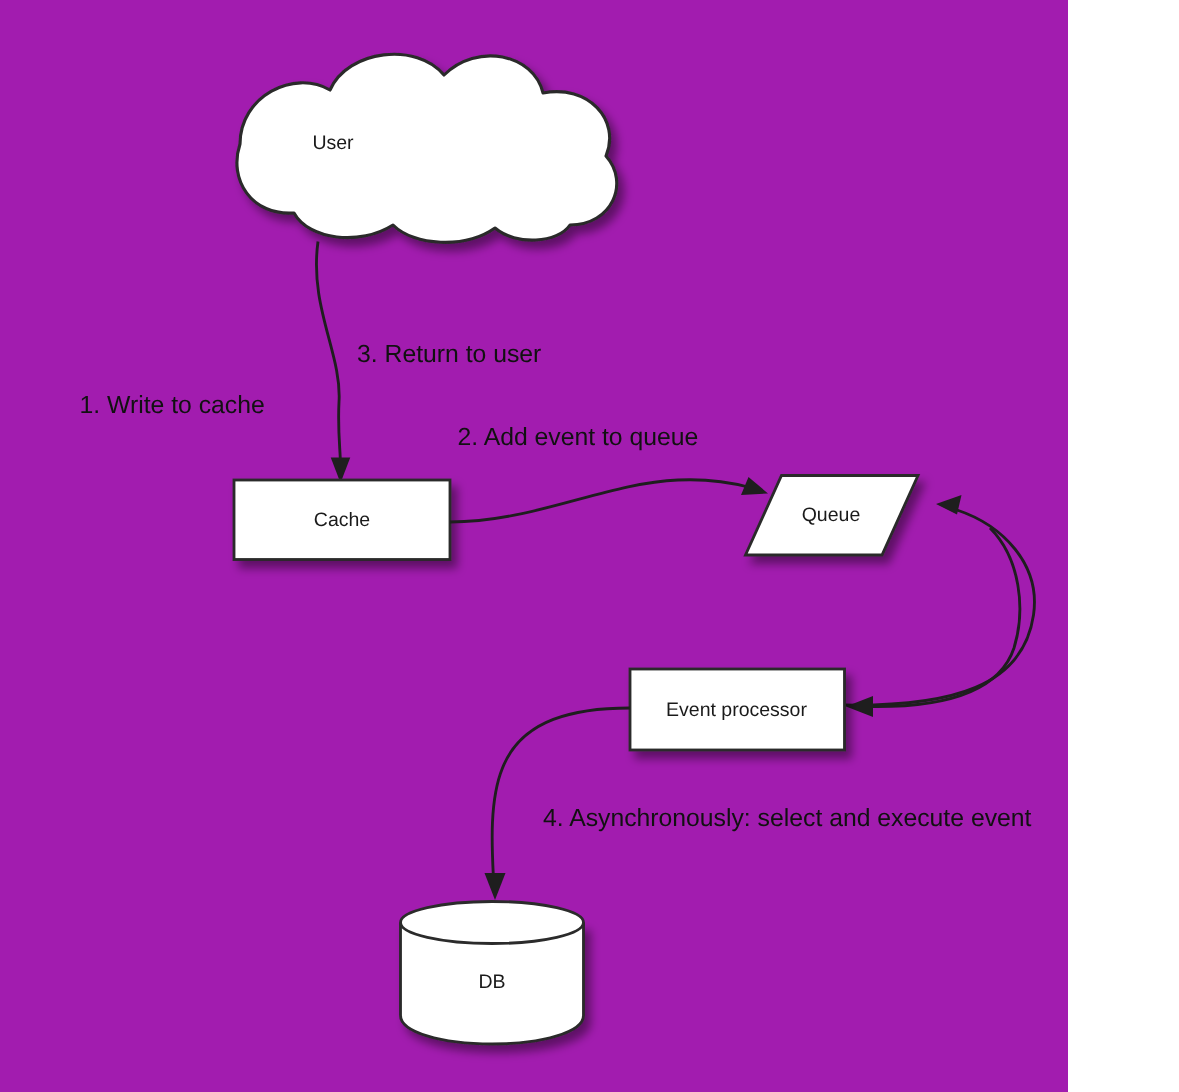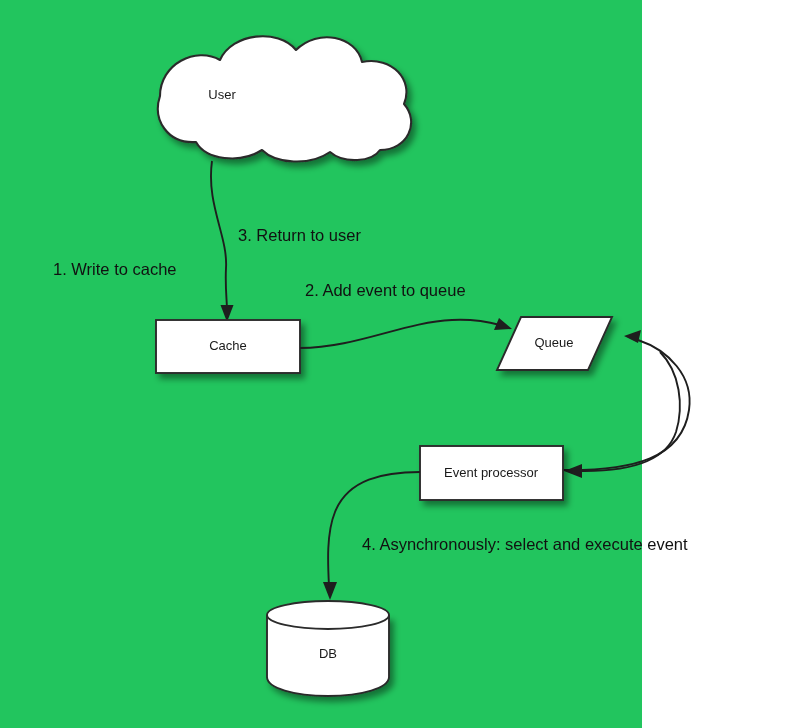--- a/index.html
+++ b/index.html
@@ -10,23 +10,23 @@
   }
   body {
     width: 786px;
     height: 728px;
     font-family: "Liberation Sans", "DejaVu Sans", sans-serif;
     color: #000000;
     overflow: hidden;
   }
   #diagram-canvas {
     position: relative;
-    width: 642px;
+    width: 712px;
     height: 728px;
-    background: #22c55e;
+    background: #a21caf;
   }
   svg.layer {
     position: absolute;
     top: 0;
     left: 0;
     width: 786px;
     height: 728px;
   }
   .node-label {
     font-family: "Liberation Sans", "DejaVu Sans", sans-serif;

